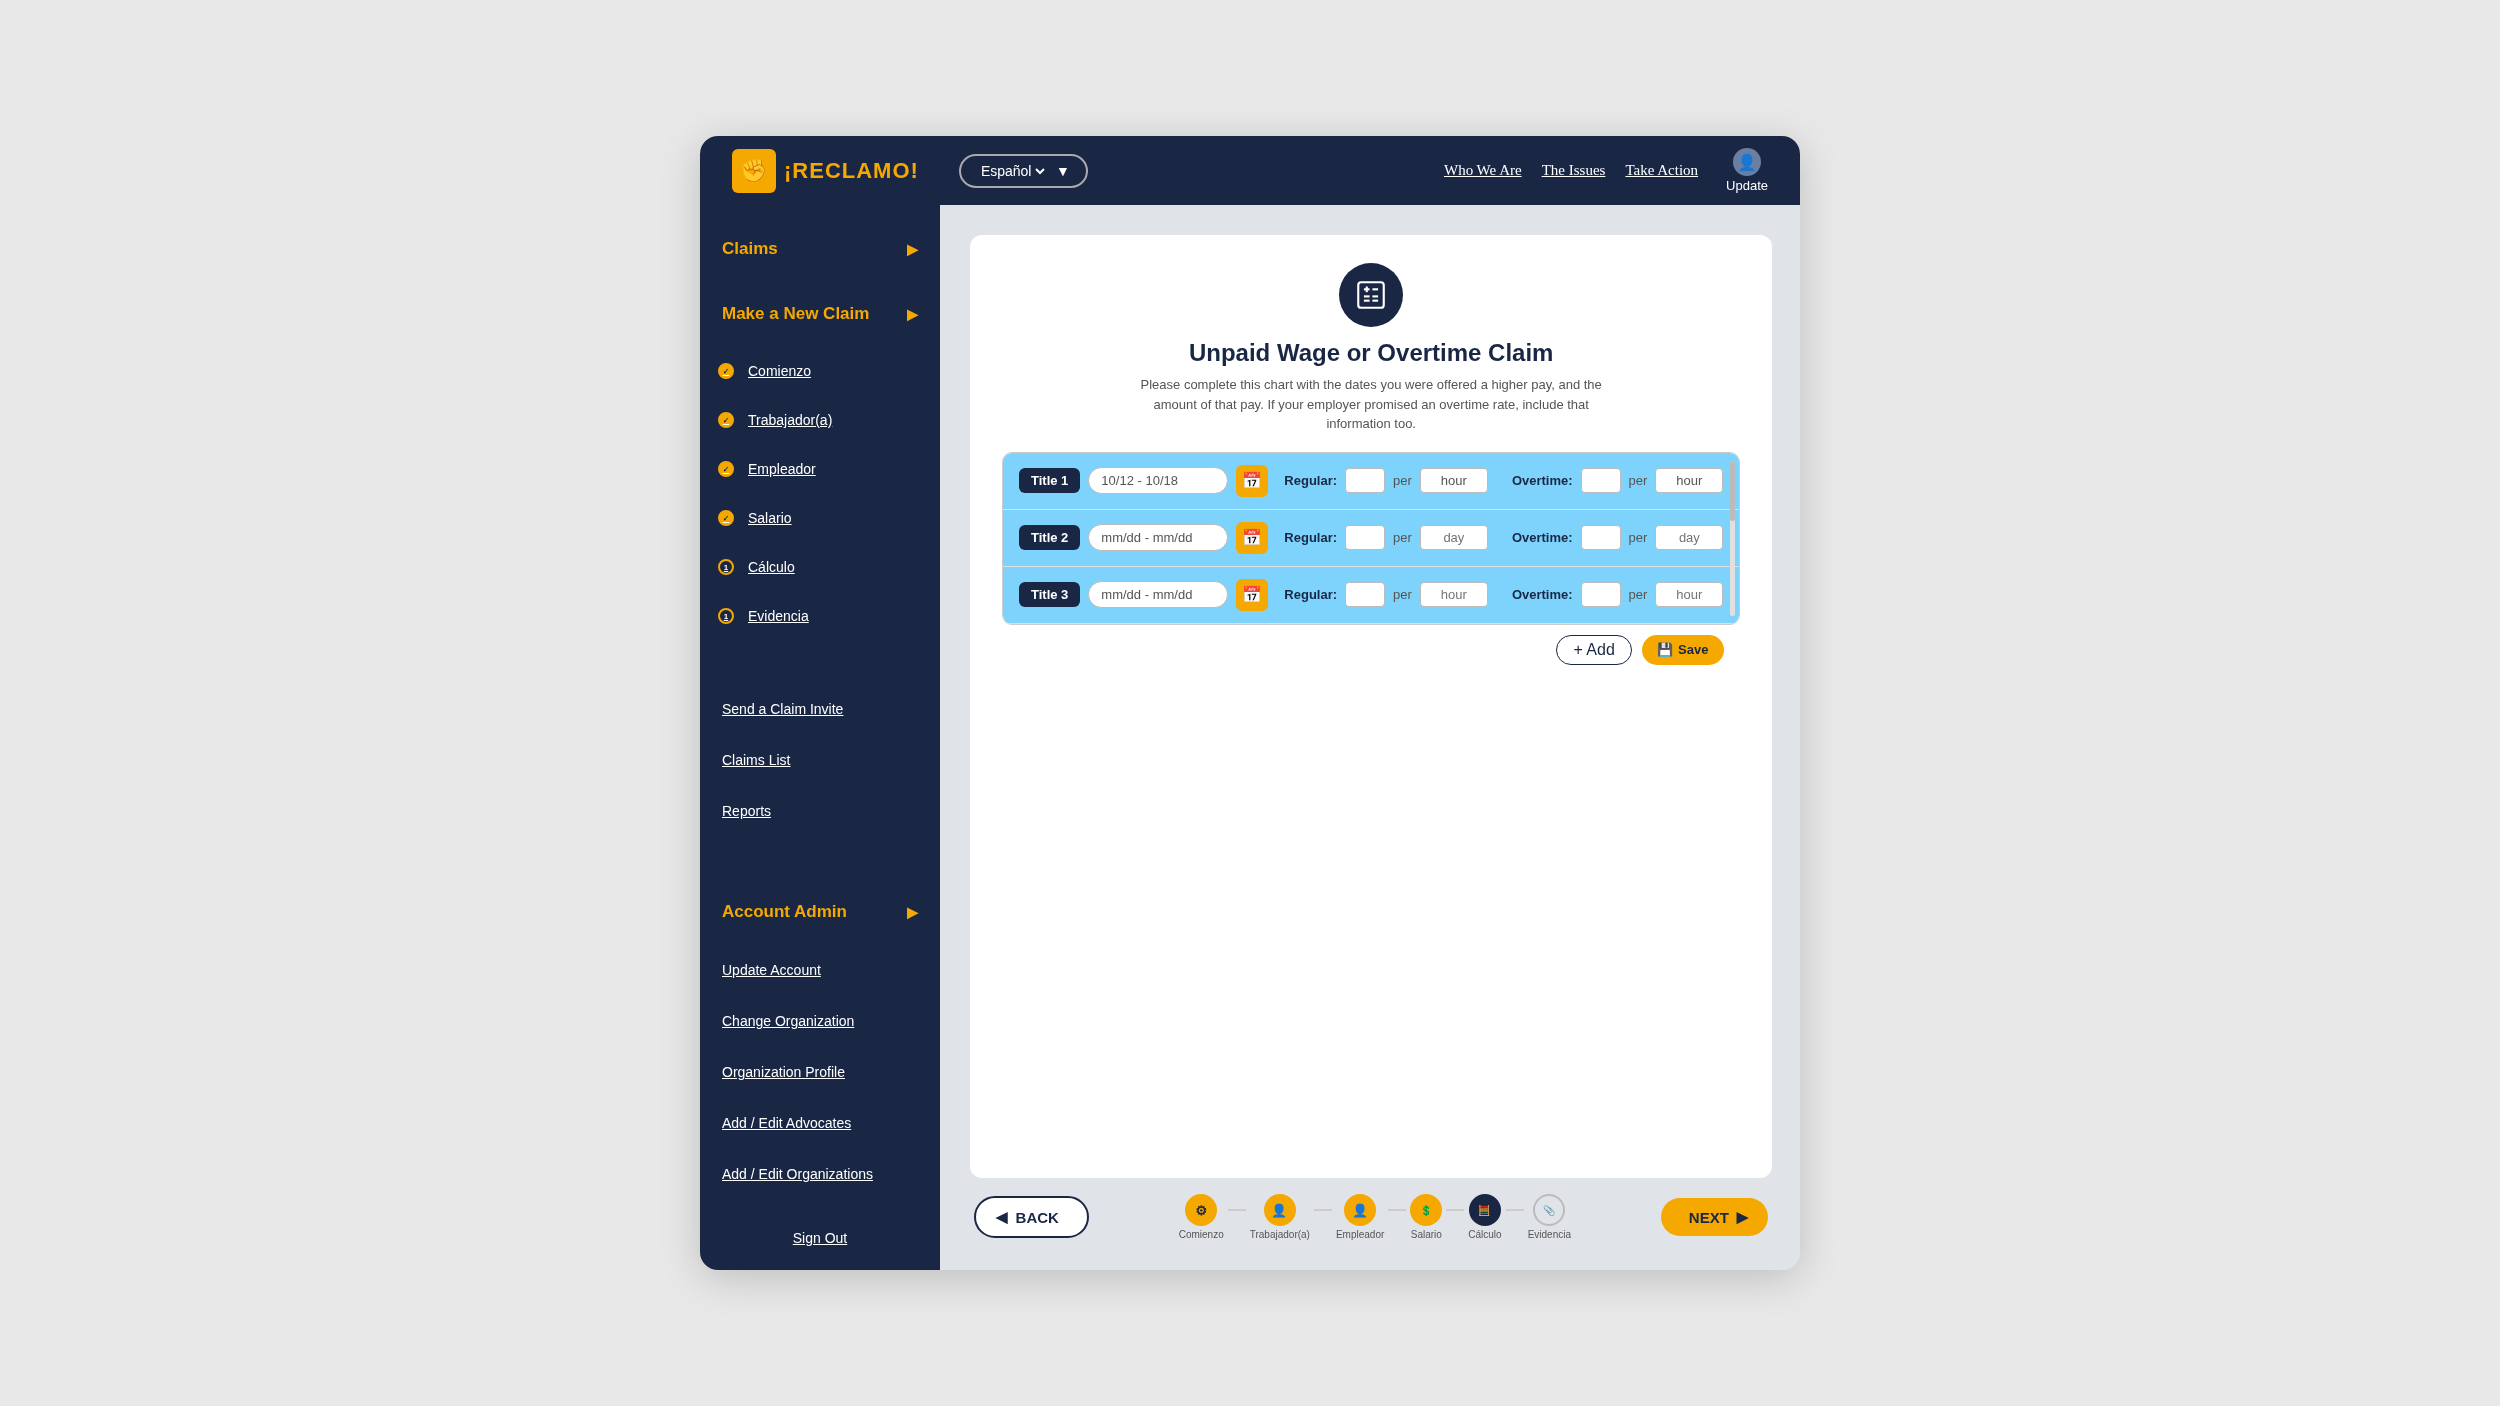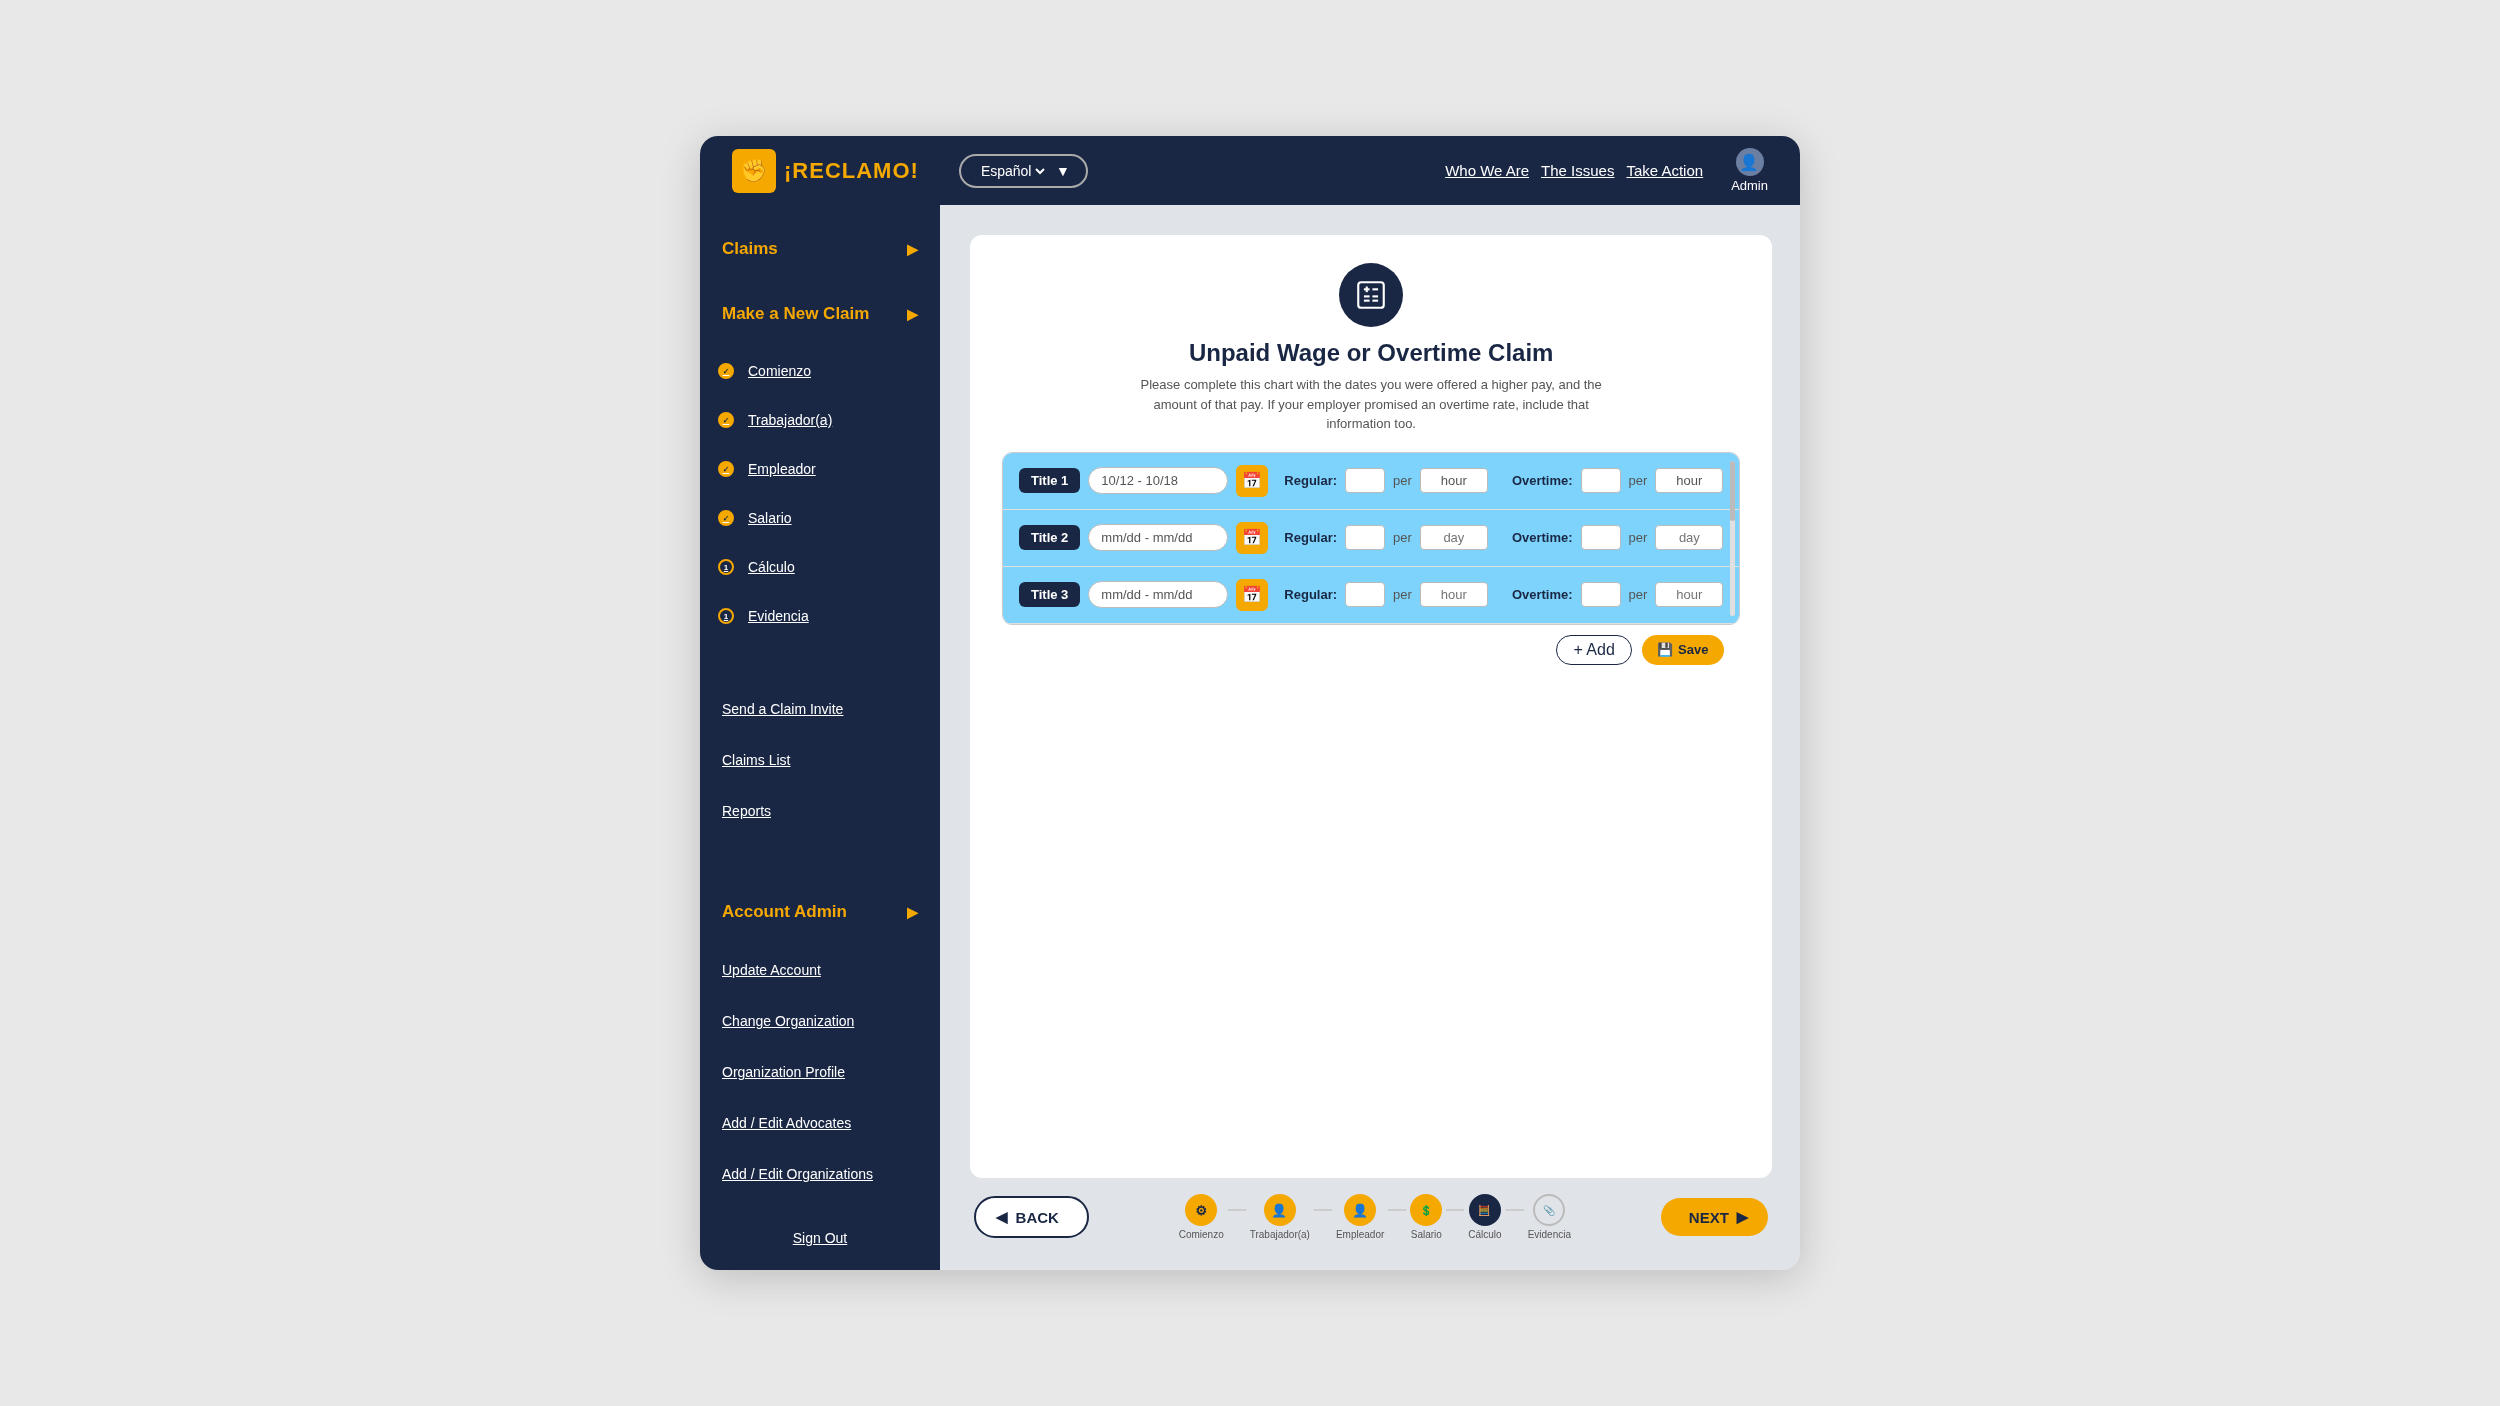--- a/index.html
+++ b/index.html
@@ -68,21 +68,22 @@
       color: #fff;
       font-size: 14px;
       outline: none;
       cursor: pointer;
     }
     .lang-selector select option { color: #000; }
     .nav-links {
       margin-left: auto;
       display: flex;
       align-items: flex-start;
-      gap: 12px;
+      gap: 20px;
+      font-family: Liberation Serif, serif;
     }
     .nav-link {
       color: #fff;
       text-decoration: underline;
       font-size: 15px;
       cursor: pointer;
     }
     .user-area {
       display: flex;
       flex-direction: column;
@@ -468,21 +469,21 @@
       </select>
       <span>▼</span>
     </div>
     <nav class="nav-links">
       <span class="nav-link">Who We Are</span>
       <span class="nav-link">The Issues</span>
       <span class="nav-link">Take Action</span>
     </nav>
     <div class="user-area">
       <div class="user-icon">👤</div>
-      <span>Admin</span>
+      <span>Update</span>
     </div>
   </div>
 
   <div class="main-body">
 
     <div class="sidebar">
       <div class="sidebar-section-title">
         <span>Claims</span>
         <span class="sidebar-arrow">▶</span>
       </div>

